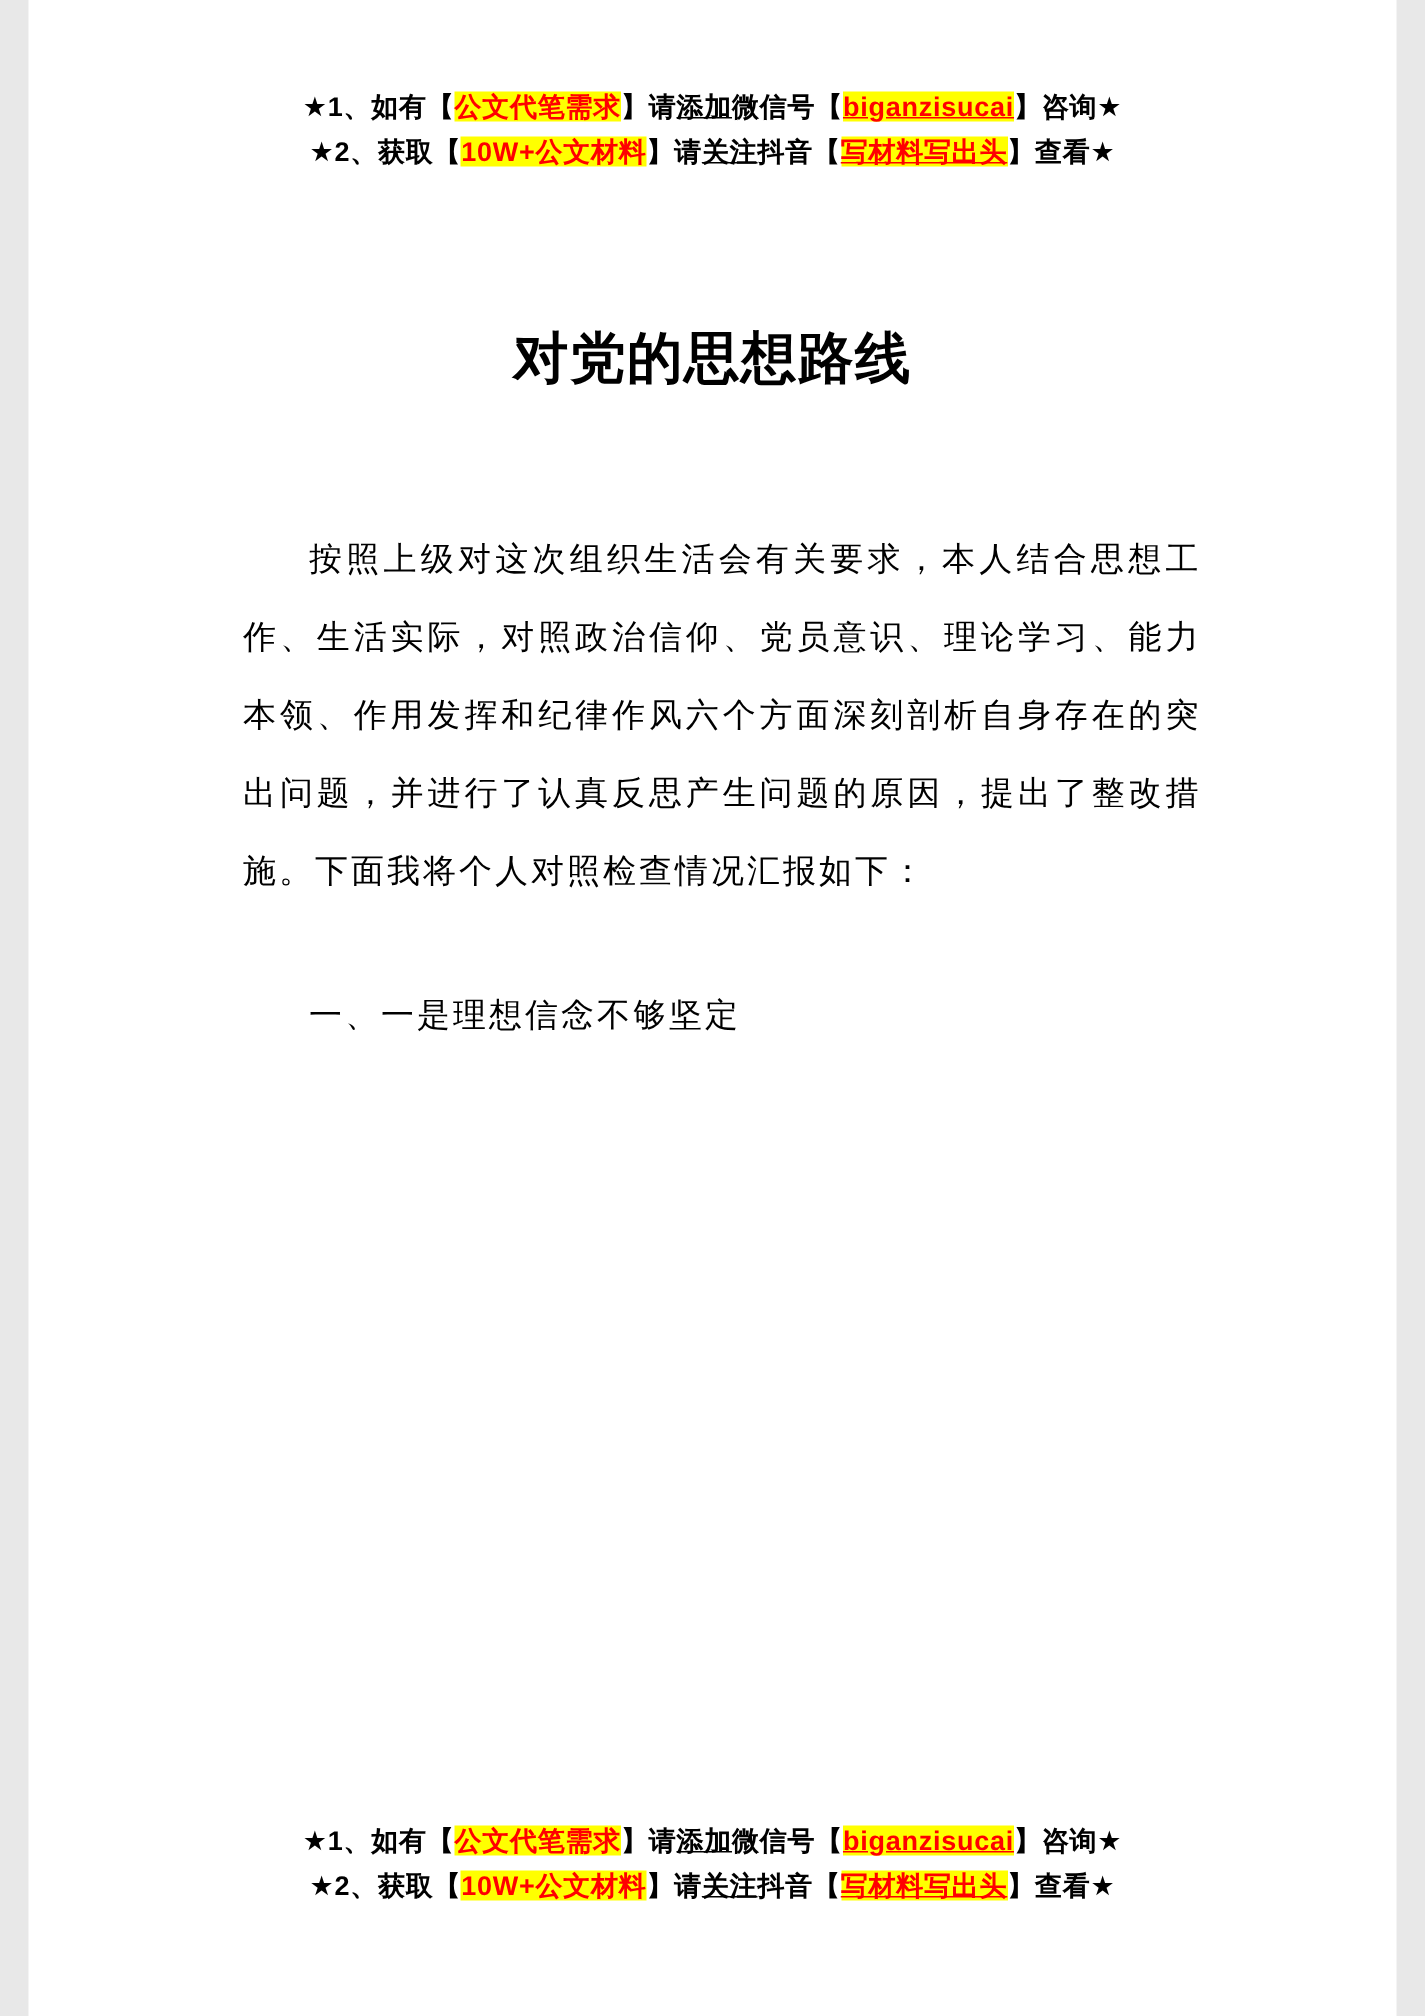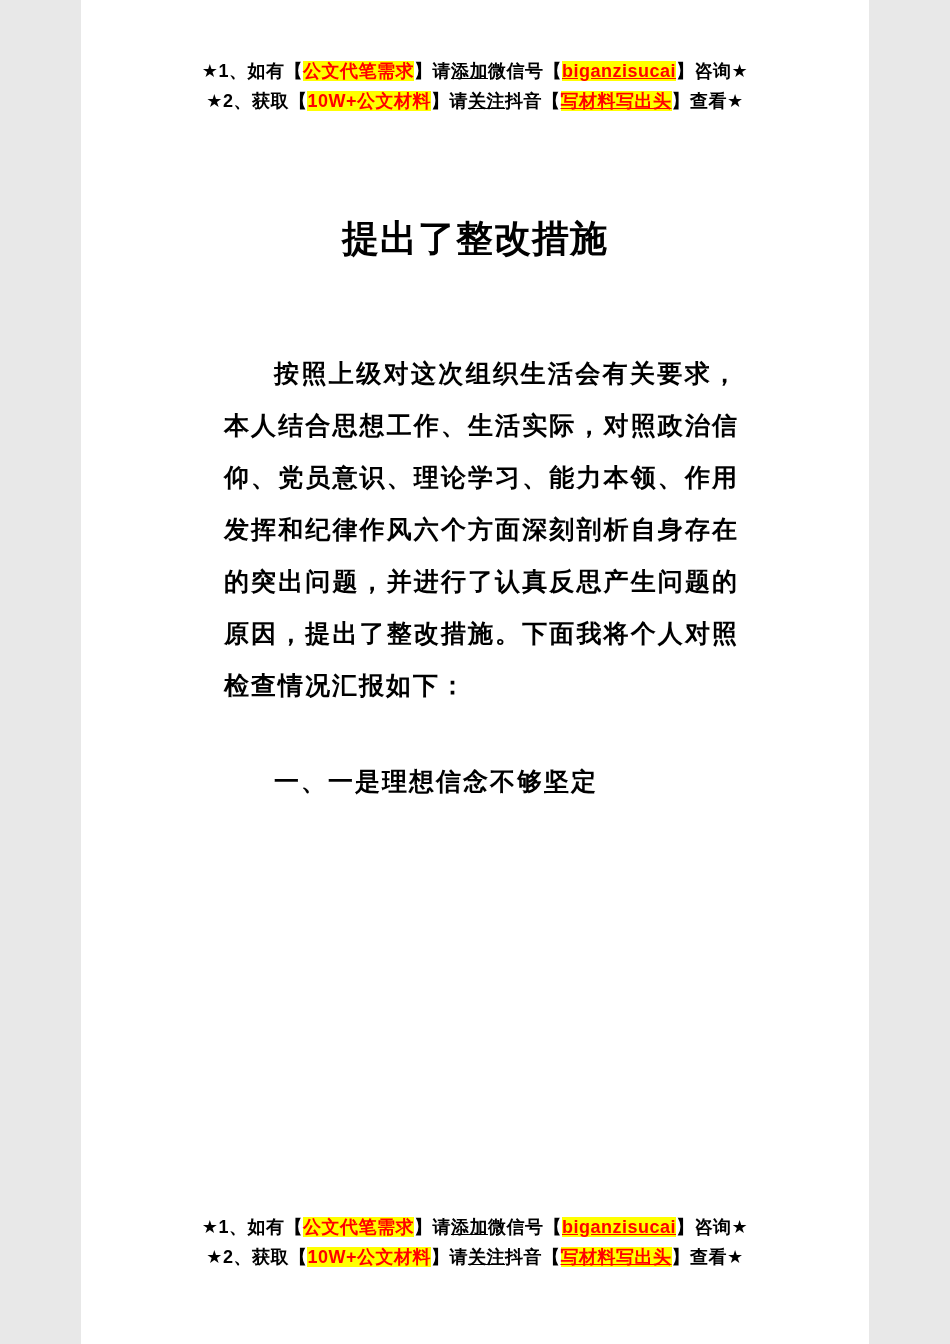--- a/index.html
+++ b/index.html
@@ -1,19 +1,19 @@
 <!DOCTYPE html>
 <html style="--promo-red: #ff0000; --highlight-yellow: #ffff00; --text-black: #000000; --page-bg: #ffffff;"><head>
 <meta charset="utf-8">
 <style>
   * { margin: 0; padding: 0; box-sizing: border-box; }
   html, body { background: #e8e8e8; }
   .page {
     position: relative;
-    width: 788px;
+    width: 912px;
     height: 1344px;
     margin: 0 auto;
     background: var(--page-bg, #ffffff);
     color: var(--text-black, #000000);
     font-family: "Liberation Sans", "DejaVu Sans", sans-serif;
     overflow: hidden;
   }
   .promo { text-align: center; }
   .promo-top { padding-top: 56px; }
   .promo-bottom { position: absolute; top: 1212px; left: 0; right: 0; }
@@ -41,41 +41,41 @@
   .doc-subtitle {
     margin-top: 99px;
     text-align: center;
     font-size: 37px;
     font-weight: bold;
     letter-spacing: 1px;
     line-height: 48px;
   }
   .doc-body { margin: 84px 130px 0 143px; }
   .para {
-    font-size: 25px;
-    font-weight: bold;
+    font-size: 22px;
+    font-weight: normal;
     line-height: 52px;
     letter-spacing: 2px;
     text-align: justify;
     text-indent: 2em;
   }
   .para + .para { margin-top: 44px; }
 </style>
 </head>
 <body>
 
 <div class="page">
 
   <header class="promo promo-top">
     <div class="promo-line"><span class="seg">★1、如有【</span><span class="seg red-highlight">公文代笔需求</span><span class="seg">】请</span><span class="seg underline">添加</span><span class="seg">微信号【</span><span class="seg red-highlight underline">biganzisucai</span><span class="seg">】咨询★</span></div>
     <div class="promo-line"><span class="seg">★2、获取【</span><span class="seg red-highlight">10W+公文材料</span><span class="seg">】请</span><span class="seg underline">关注</span><span class="seg">抖音【</span><span class="seg red-highlight underline">写材料写出头</span><span class="seg">】查看★</span></div>
   </header>
 
 
-  <h2 class="doc-subtitle">提出了整改措施</h2>
+  <h2 class="doc-subtitle">对党的思想路线</h2>
 
   <main class="doc-body">
     <p class="para">按照上级对这次组织生活会有关要求，本人结合思想工作、生活实际，对照政治信仰、党员意识、理论学习、能力本领、作用发挥和纪律作风六个方面深刻剖析自身存在的突出问题，并进行了认真反思产生问题的原因，提出了整改措施。下面我将个人对照检查情况汇报如下：</p>
     <p class="para">一、一是理想信念不够坚定</p>
   </main>
 
   <footer class="promo promo-bottom">
     <div class="promo-line"><span class="seg">★1、如有【</span><span class="seg red-highlight">公文代笔需求</span><span class="seg">】请</span><span class="seg underline">添加</span><span class="seg">微信号【</span><span class="seg red-highlight underline">biganzisucai</span><span class="seg">】咨询★</span></div>
     <div class="promo-line"><span class="seg">★2、获取【</span><span class="seg red-highlight">10W+公文材料</span><span class="seg">】请</span><span class="seg underline">关注</span><span class="seg">抖音【</span><span class="seg red-highlight underline">写材料写出头</span><span class="seg">】查看★</span></div>
   </footer>

